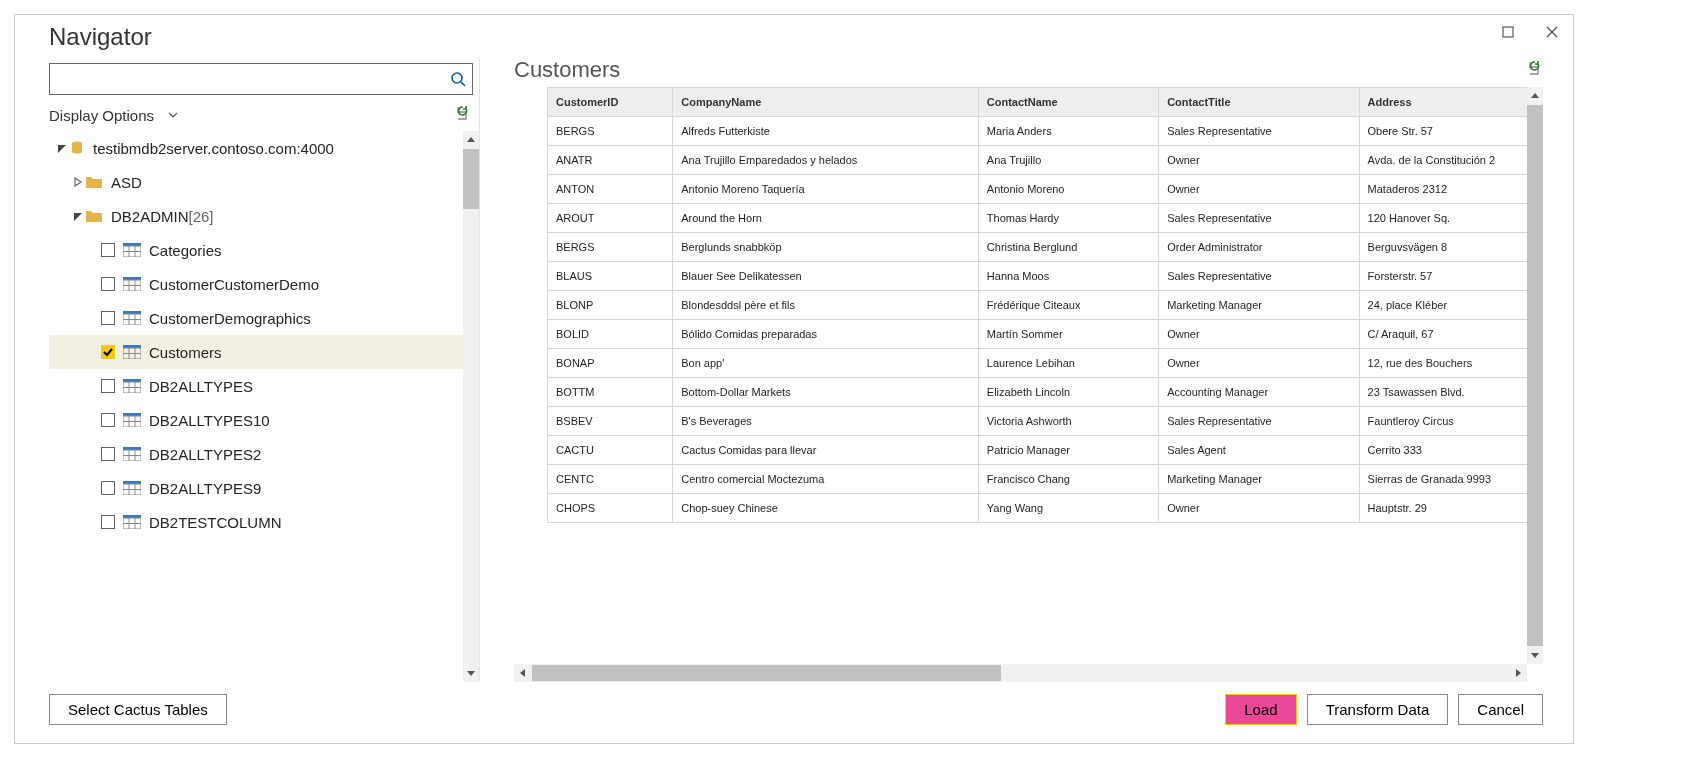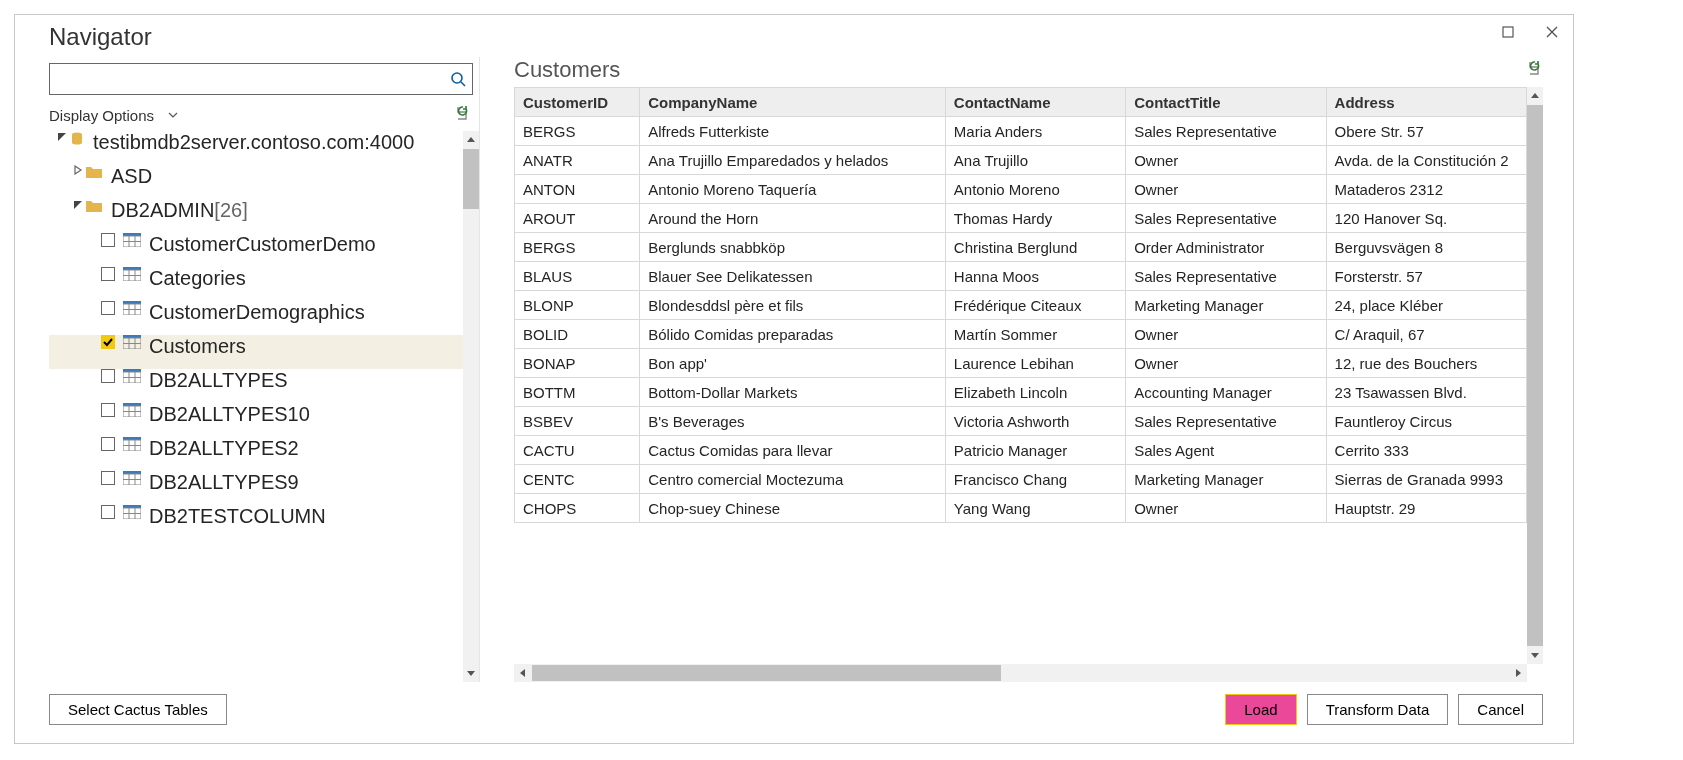--- a/index.html
+++ b/index.html
@@ -24,21 +24,21 @@
   .options-row { display:flex; align-items:center; justify-content:space-between; padding:2px 8px 6px 0; }
   .display-options { font-size:15px; display:flex; align-items:center; gap:14px; cursor:pointer; color:#333; }
   .refresh-btn { color:#4b7b4b; cursor:pointer; }
 
   .tree-scroller { position:relative; flex:1; margin-right:0; }
   .tree { position:absolute; inset:0 16px 0 0; overflow:hidden; }
   .tree-scrollbar { position:absolute; right:0; top:0; bottom:0; width:16px; background:#f1f1f1; display:flex; flex-direction:column; align-items:center; }
   .tree-scrollbar .arr { width:100%; height:18px; display:flex; align-items:center; justify-content:center; color:#666; cursor:pointer; }
   .tree-scrollbar .thumb { width:16px; height:60px; background:#c1c1c1; margin-top:0; cursor:pointer; }
 
-  .tree-row { display:flex; height:34px; font-size:20px; cursor:pointer; white-space:nowrap; }
+  .tree-row { display:flex; align-items:center; height:34px; font-size:15px; cursor:pointer; white-space:nowrap; }
   .tree-row.selected { background:#f3efe3; }
   .disc { width:14px; display:flex; justify-content:center; color:#444; }
   .chk { width:14px; height:14px; border:1px solid #666; margin-right:8px; display:flex; align-items:center; justify-content:center; }
   .chk.checked { background:#f2c811; border-color:#f2c811; }
   .chk.checked svg { stroke:#000; }
   .ind0 { padding-left:6px; }
   .ind1 { padding-left:22px; }
   .ind3 { padding-left:52px; }
   .folder-icon { color:#e3b54a; margin-right:8px; display:inline-flex; }
   .db-icon { color:#e3b54a; margin-right:8px; display:inline-flex; }
@@ -47,21 +47,21 @@
 
   
   .right { flex:1; display:flex; flex-direction:column; padding-left:34px; border-left:1px solid #e5e5e5; margin-left:0; overflow:hidden; }
   .preview-head { display:flex; justify-content:space-between; align-items:center; padding:0 0 4px 0; }
   .preview-title { font-size:22px; color:#555; }
   .refresh2 { color:#4b7b4b; cursor:pointer; }
 
   .grid-area { position:relative; flex:1; display:flex; overflow:hidden; }
   .grid-scroll { position:absolute; inset:0 16px 18px 0; overflow:hidden; }
 
-  table.preview { border-collapse:collapse; width:100%; table-layout:fixed; font-size:15px; }
+  table.preview { border-collapse:collapse; width:100%; table-layout:fixed; font-size:11px;margin-left:33px; }
   table.preview th, table.preview td { border:1px solid #d8d8d8; padding:4px 8px; text-align:left; height:29px; white-space:nowrap; overflow:hidden; text-overflow:clip; }
   table.preview th { background:#eee; font-weight:600; color:#333; }
 
   .vscroll { position:absolute; right:0; top:0; bottom:18px; width:16px; background:#f1f1f1; display:flex; flex-direction:column; align-items:center; }
   .vscroll .arr { width:100%; height:18px; display:flex; align-items:center; justify-content:center; color:#666; cursor:pointer; }
   .vscroll .thumb { width:16px; flex:1; background:#c1c1c1; margin:0 0; cursor:pointer; }
 
   .hscroll { position:absolute; left:0; right:16px; bottom:0; height:18px; background:#f1f1f1; display:flex; align-items:center; }
   .hscroll .arr { height:100%; width:18px; display:flex; align-items:center; justify-content:center; color:#666; cursor:pointer; }
   .hscroll .thumb { height:16px; width:48%; background:#c1c1c1; cursor:pointer; }
@@ -169,34 +169,34 @@
               <span class="chk"></span>
               <span class="table-icon">
                 <svg width="18" height="14" viewBox="0 0 18 14">
                   <rect x="0" y="0" width="18" height="3" fill="#3a7bbf"></rect>
                   <rect x="0" y="3" width="18" height="11" fill="none" stroke="#888" stroke-width="1"></rect>
                   <line x1="6" y1="3" x2="6" y2="14" stroke="#888"></line>
                   <line x1="12" y1="3" x2="12" y2="14" stroke="#888"></line>
                   <line x1="0" y1="8.5" x2="18" y2="8.5" stroke="#888"></line>
                 </svg>
               </span>
+              <span>Categories</span>
+            </div>
+            <div class="tree-row ind3">
+              <span class="chk"></span>
+              <span class="table-icon">
+                <svg width="18" height="14" viewBox="0 0 18 14">
+                  <rect x="0" y="0" width="18" height="3" fill="#3a7bbf"></rect>
+                  <rect x="0" y="3" width="18" height="11" fill="none" stroke="#888" stroke-width="1"></rect>
+                  <line x1="6" y1="3" x2="6" y2="14" stroke="#888"></line>
+                  <line x1="12" y1="3" x2="12" y2="14" stroke="#888"></line>
+                  <line x1="0" y1="8.5" x2="18" y2="8.5" stroke="#888"></line>
+                </svg>
+              </span>
               <span>CustomerCustomerDemo</span>
-            </div>
-            <div class="tree-row ind3">
-              <span class="chk"></span>
-              <span class="table-icon">
-                <svg width="18" height="14" viewBox="0 0 18 14">
-                  <rect x="0" y="0" width="18" height="3" fill="#3a7bbf"></rect>
-                  <rect x="0" y="3" width="18" height="11" fill="none" stroke="#888" stroke-width="1"></rect>
-                  <line x1="6" y1="3" x2="6" y2="14" stroke="#888"></line>
-                  <line x1="12" y1="3" x2="12" y2="14" stroke="#888"></line>
-                  <line x1="0" y1="8.5" x2="18" y2="8.5" stroke="#888"></line>
-                </svg>
-              </span>
-              <span>Categories</span>
             </div>
             <div class="tree-row ind3">
               <span class="chk"></span>
               <span class="table-icon">
                 <svg width="18" height="14" viewBox="0 0 18 14">
                   <rect x="0" y="0" width="18" height="3" fill="#3a7bbf"></rect>
                   <rect x="0" y="3" width="18" height="11" fill="none" stroke="#888" stroke-width="1"></rect>
                   <line x1="6" y1="3" x2="6" y2="14" stroke="#888"></line>
                   <line x1="12" y1="3" x2="12" y2="14" stroke="#888"></line>
                   <line x1="0" y1="8.5" x2="18" y2="8.5" stroke="#888"></line>

